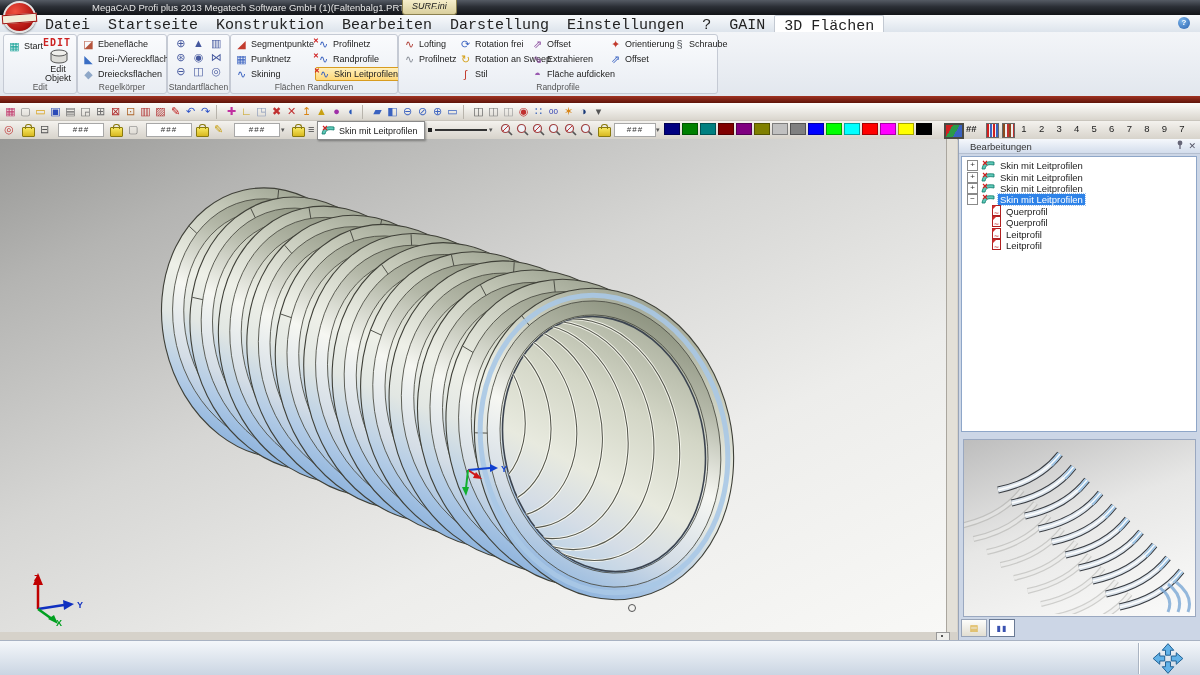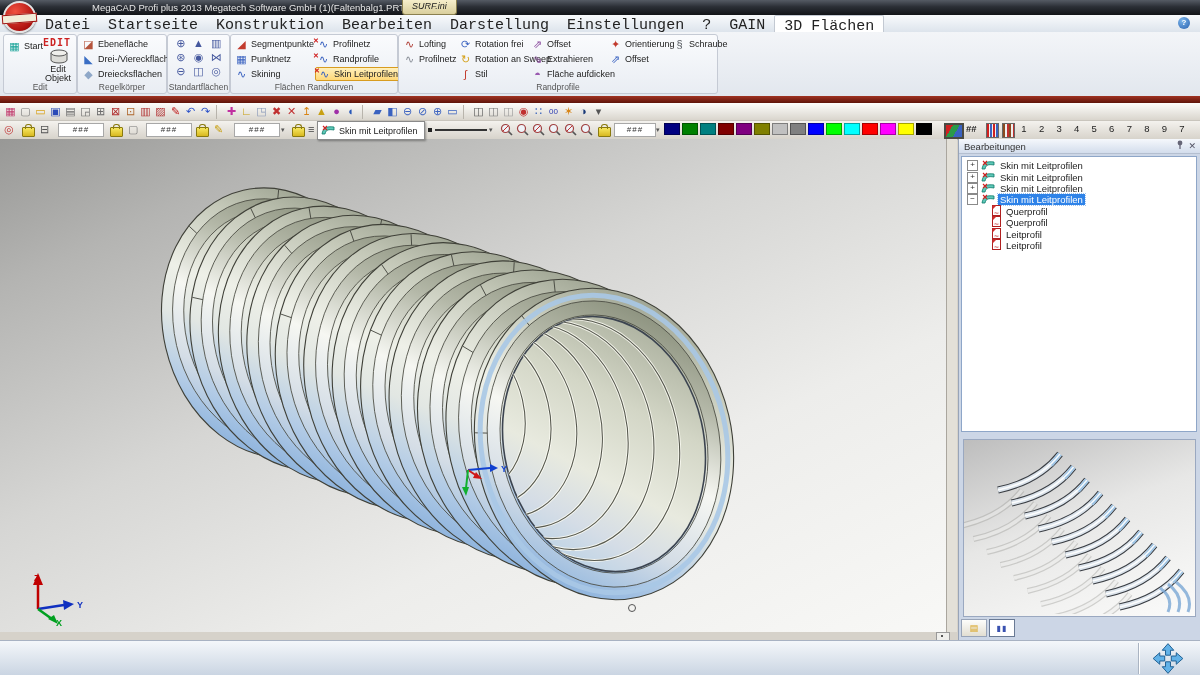--- a/index.html
+++ b/index.html
@@ -87,21 +87,21 @@
   .canvas-scroll{position:absolute;left:946px;top:139px;width:10px;height:493px;
           background:#e3e0d8;border-left:1px solid #aaa69e;}
   .bottomstrip{position:absolute;left:0;top:632px;width:958px;height:8px;background:#d6d2ca;}
   .corner-btn{position:absolute;left:936px;top:0px;width:12px;height:7px;border:1px solid #999;
           background:#efefec;}
   .corner-btn::after{content:"";position:absolute;left:4px;top:2px;width:2px;height:2px;background:#555;}
   
   .panel{position:absolute;left:958px;top:139px;width:242px;height:501px;background:#ccd6e6;
          border-left:1px solid #98a4b8;box-sizing:border-box;}
   .phead{height:14px;background:linear-gradient(#f5f8fc,#d3ddec);display:flex;align-items:center;
-         font-size:9.5px;color:#333;padding-left:5px;border-bottom:1px solid #b4bfd0;gap:8px;}
+         font-size:9.5px;color:#333;padding-left:11px;border-bottom:1px solid #b4bfd0;gap:8px;}
   .phead-btns{margin-left:auto;display:flex;gap:4px;padding-right:4px;align-items:center;}
   .pin-icon,.close-icon{font-size:9px;color:#556;line-height:10px;cursor:default;}
   .tree-box{position:absolute;left:2px;top:17px;right:3px;height:276px;background:#fff;
             border:1px solid #8ea6c8;padding-top:3px;box-sizing:border-box;}
   .trow{height:11.4px;display:flex;align-items:center;font-size:9.5px;color:#222;white-space:nowrap;}
   .trow .lbl{margin-left:3px;padding:0 2px;}
   .trow.sel .lbl{background:#2f83e8;color:#fff;outline:1px dotted #9cc2f0;}
   .exp{width:9px;min-width:9px;height:9px;border:1px solid #8a8a8a;background:#fff;font-size:8px;
        line-height:7px;text-align:center;color:#333;margin:0 3px 0 5px;}
   .indent1{width:30px;min-width:30px;}

